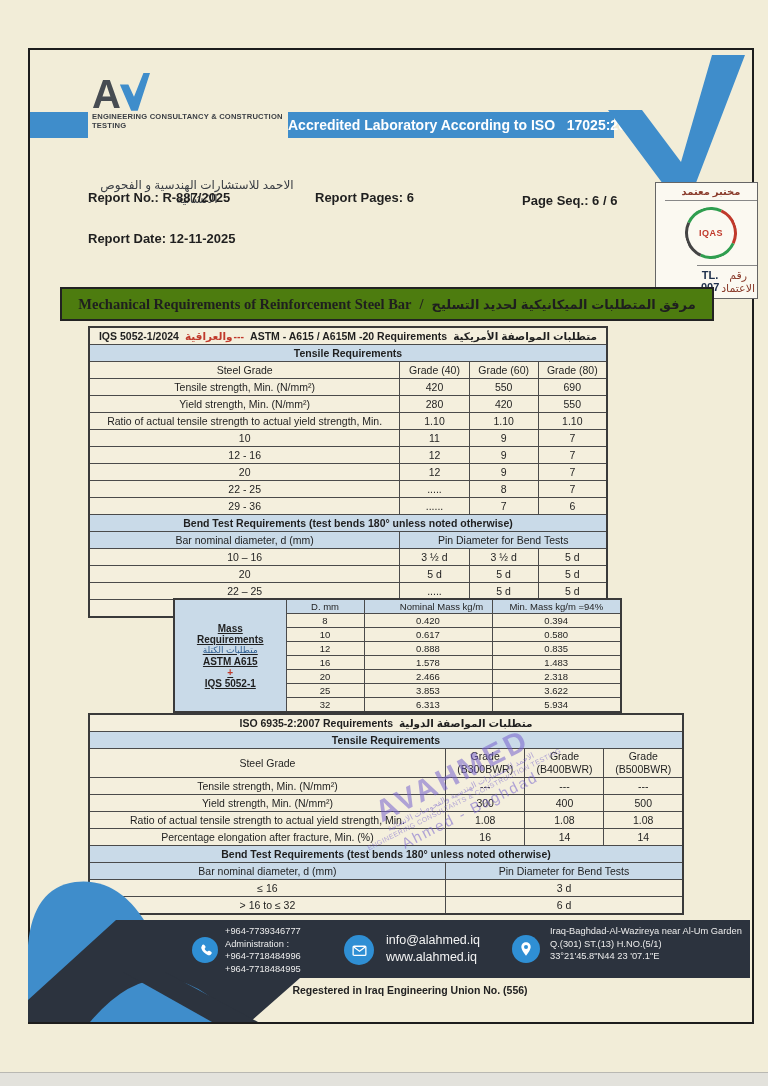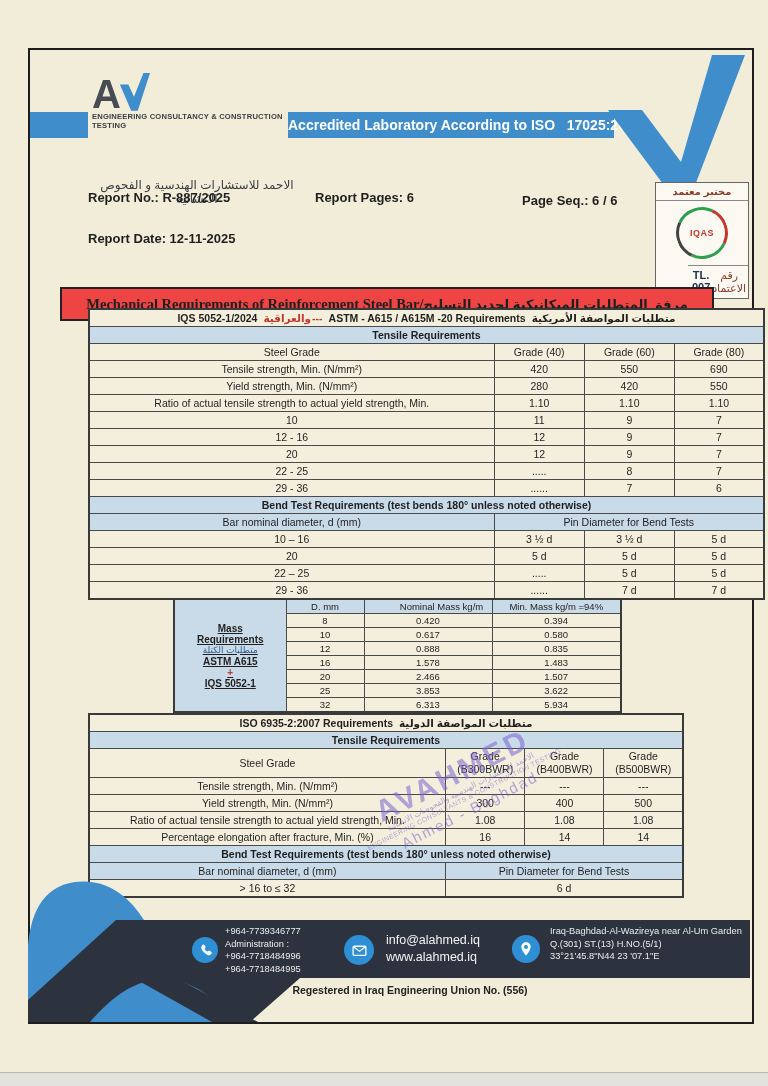--- a/index.html
+++ b/index.html
@@ -18,21 +18,21 @@
   .logo-ar{font-size:12px;color:#3a3e44;margin-top:48px;}
   
   .rinfo{font-size:13px;font-weight:bold;}
   
   .stamp{width:92px;border:1px solid #666;background:#fbf9f1;text-align:center;}
   .stamp .sec{border-bottom:1px solid #888;padding:3px 2px;font-size:10px;}
   .iqas-ring{width:46px;height:46px;margin:6px auto;border-radius:50%;border:3px solid;border-color:#2f9e4f #c0392b #2f9e4f #444;display:flex;align-items:center;justify-content:center;transform:rotate(-20deg);}
   .iqas-ring span{transform:rotate(20deg);font-size:9px;font-weight:bold;color:#c0392b;letter-spacing:.5px;}
   .stamp .bot{border-top:1px solid #888;padding:3px 2px;font-size:11px;display:flex;justify-content:space-between;margin-left:32px;}
   
-  .title-box{border:2px solid #222;background:#ef4444;display:flex;align-items:center;justify-content:center;}
+  .title-box{border:2px solid #222;background:#4d7c0f;display:flex;align-items:center;justify-content:center;gap:8px;}
   .title-en{font-family:"Liberation Serif","DejaVu Serif",serif;font-weight:bold;font-size:14.5px;}
   .title-ar{font-size:13px;font-weight:bold;}
   
   table.tbl{border-collapse:collapse;width:100%;table-layout:fixed;font-size:10.5px;}
   table.tbl td{border:1px solid #4a4a4a;text-align:center;padding:1px 4px;height:14px;line-height:13px;background:#f4efdd;overflow:hidden;white-space:nowrap;}
   table.tbl{border:2px solid #3a3a3a;}
   td.hblue{background:#c9dae8 !important;font-weight:bold;}
   td.hcream{font-weight:bold;}
   .mixed span{margin:0 3px;}
   table.mass{font-size:9.5px;}
@@ -77,38 +77,38 @@
     </div>
     <div class="logo-sub">ENGINEERING CONSULTANCY &amp; CONSTRUCTION TESTING</div>
     <div class="logo-ar" dir="rtl" style="text-align:center;">الاحمد للاستشارات الهندسية و الفحوص الانشائية</div>
   </div>
 
   <div class="abs rinfo" style="left:88px;top:190px;">Report No.: R-887/2025</div>
   <div class="abs rinfo" style="left:88px;top:213px;margin-top:18px;">Report Date:  12-11-2025</div>
   <div class="abs rinfo" style="left:315px;top:190px;">Report Pages: 6</div>
   <div class="abs rinfo" style="left:522px;top:193px;">Page Seq.: 6 / 6</div>
 
-  <div class="abs stamp" style="left:655px;top:182px;">
+  <div class="abs stamp" style="left:655px;top:182px;padding-left:9px;">
     <div class="sec" style="color:#8a3c2c;font-weight:bold;">مختبر معتمد</div>
     <div class="iqas-ring">
       <span>IQAS</span>
     </div>
     <div class="bot">
       <span style="color:#20324d;font-weight:bold;">TL. 007</span>
       <span style="color:#8a3c2c;">رقم الاعتماد</span>
     </div>
   </div>
 
   <div class="abs title-box" style="left:60px;top:287px;width:650px;height:30px;">
     <span class="title-en">Mechanical Requirements of Reinforcement Steel Bar</span>
     <span class="title-en">/</span>
     <span class="title-ar" dir="rtl">مرفق المتطلبات الميكانيكية لحديد التسليح</span>
   </div>
 
-  <div class="abs" style="left:88px;top:308px;width:677px;">
+  <div class="abs" style="left:88px;top:326px;width:520px;">
     <table class="tbl">
       <colgroup>
           <col style="width:60%">
           <col style="width:13.4%">
           <col style="width:13.3%">
           <col style="width:13.3%">
         </colgroup>
       <tbody>
           <tr>
             <td colspan="4" class="hcream mixed">
@@ -245,21 +245,21 @@
             <td>0.835</td>
           </tr>
       <tr>
             <td>16</td>
             <td>1.578</td>
             <td>1.483</td>
           </tr>
       <tr>
             <td>20</td>
             <td>2.466</td>
-            <td>1.507</td>
+            <td>2.318</td>
           </tr>
       <tr>
             <td>25</td>
             <td>3.853</td>
             <td>3.622</td>
           </tr>
       <tr>
             <td>32</td>
             <td>6.313</td>
             <td>5.934</td>
@@ -325,20 +325,24 @@
             <td>14</td>
           </tr>
       <tr>
             <td colspan="4" class="hblue">Bend Test Requirements (test bends 180° unless noted otherwise)</td>
           </tr>
       <tr>
         <td class="hblue" style="font-weight:normal;">Bar nominal diameter, d (mm)</td>
         <td colspan="3" class="hblue" style="font-weight:normal;">Pin Diameter for Bend Tests</td>
       </tr>
       <tr>
+            <td>≤ 16</td>
+            <td colspan="3">3 d</td>
+          </tr>
+      <tr>
             <td>&gt; 16 to ≤ 32</td>
             <td colspan="3">6 d</td>
           </tr>
     </tbody>
       </table>
   </div>
 
   <div class="abs wm">
     <div class="w1">AVAHMED</div>
     <div class="w2" dir="rtl">الاحمد للاستشارات الهندسية والفحوصات الانشائية</div>

